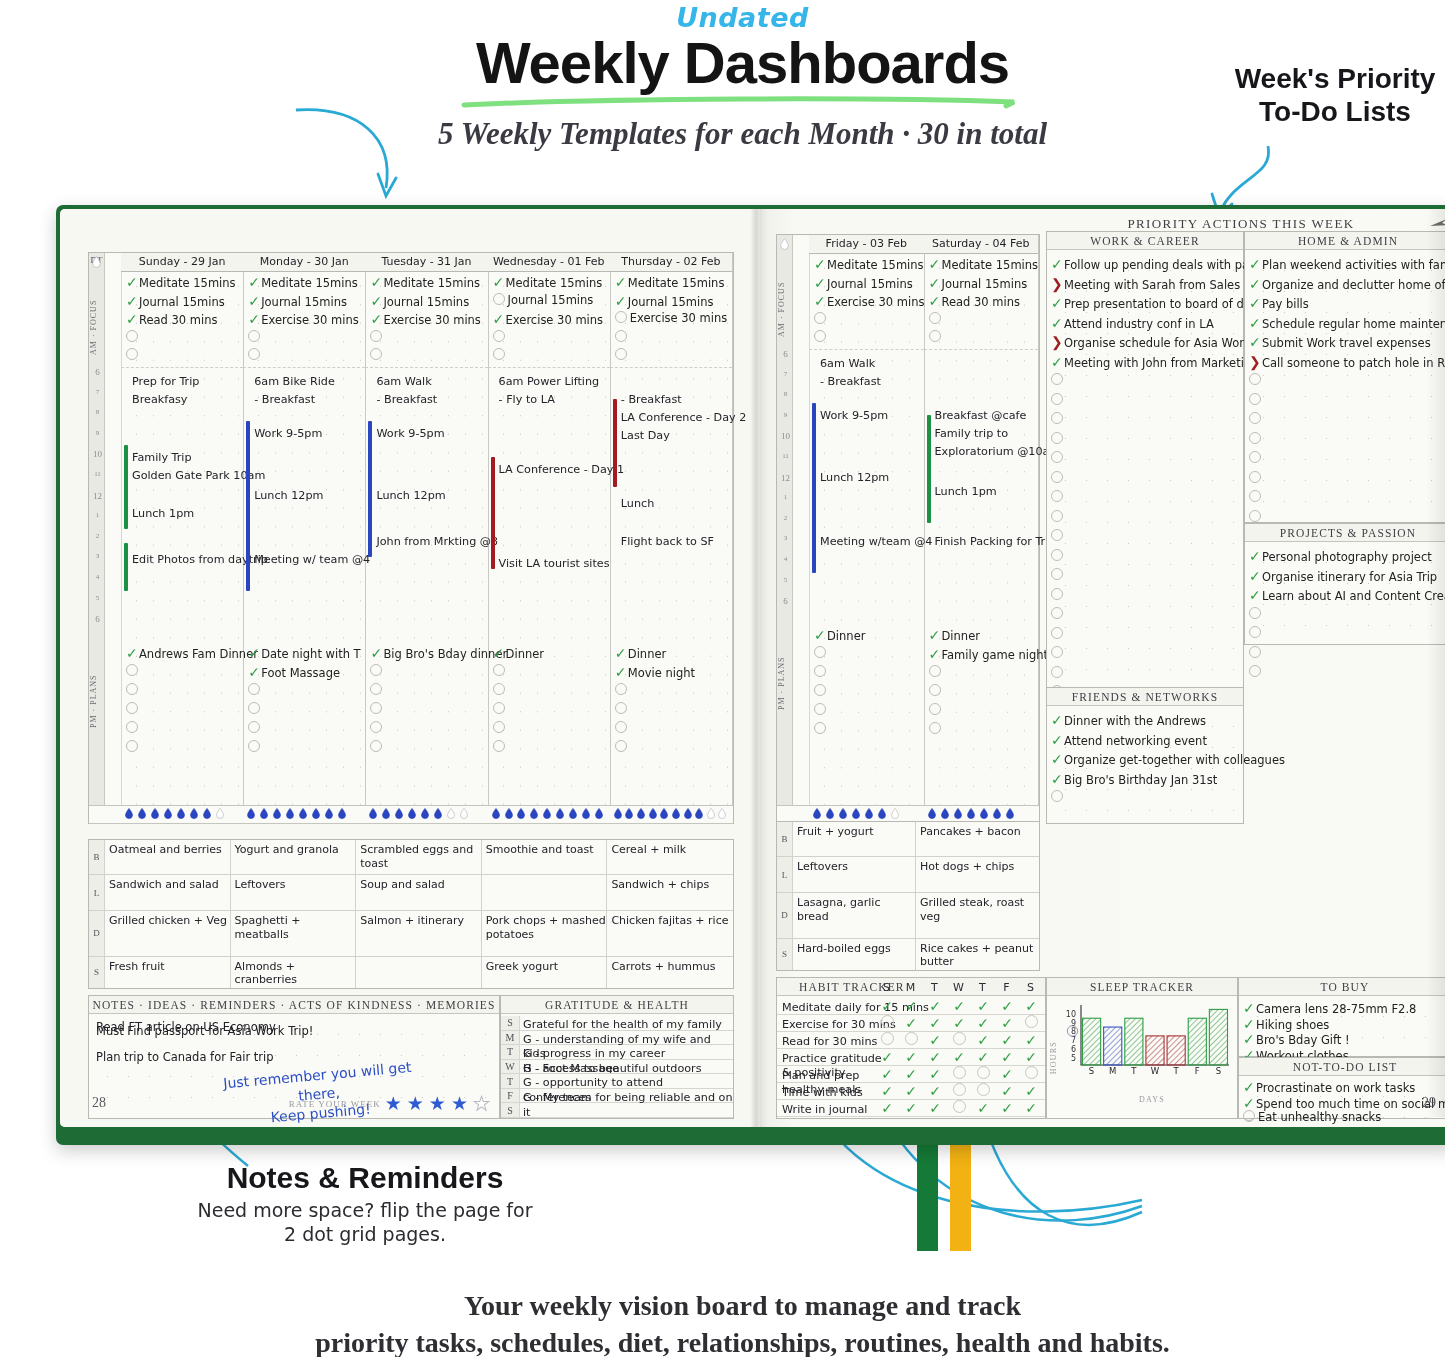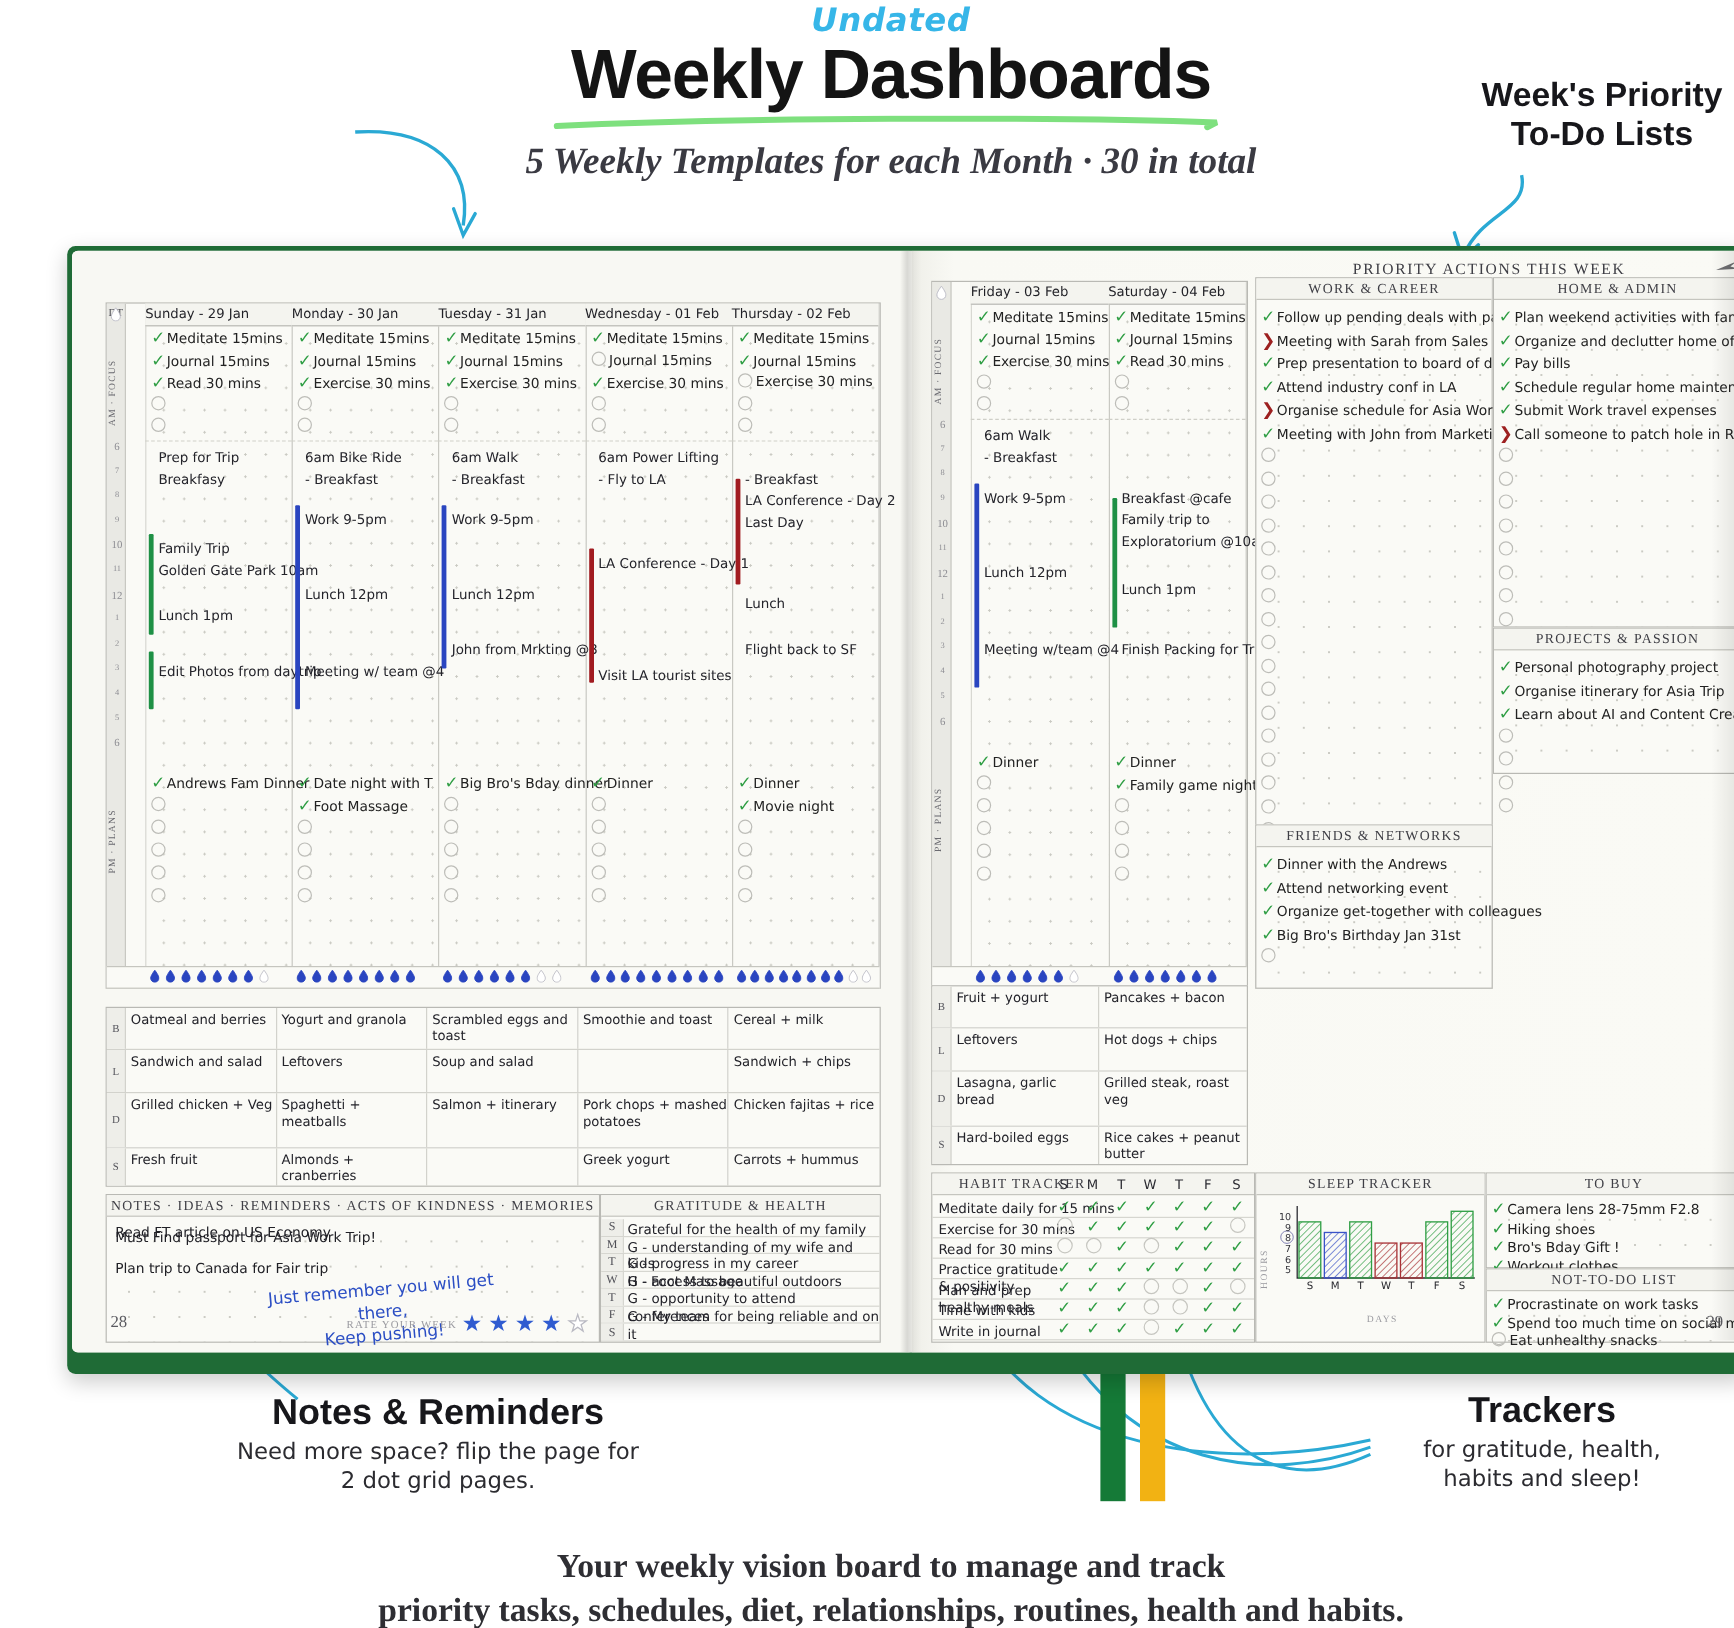--- a/index.html
+++ b/index.html
@@ -111,21 +111,21 @@
     letter-spacing:1px;writing-mode:vertical-rl;transform:rotate(180deg);
   }
   .timecol{
     position:absolute;left:15px;top:0;bottom:0;width:17px;border-right:1px solid #d8d8d2;
   }
   .tmark{position:absolute;left:0;width:17px;text-align:center;
     font-family:"Liberation Serif",serif;color:#8c8c92;}
   .daycol{position:absolute;top:0;bottom:0;border-right:1px solid #c9c9c3;}
   .daycol:last-child{border-right:none;}
   .dayhead{
-    height:18px;line-height:18px;text-align:left;border-bottom:1px solid #b9b9b4;
+    height:18px;line-height:18px;text-align:center;border-bottom:1px solid #b9b9b4;
     font-family:"DejaVu Sans",sans-serif;font-size:11px;color:#1f1f25;background:#f4f4ef;
   }
   .dotbg{
     position:absolute;left:0;right:0;top:18px;bottom:0;
     background-image:radial-gradient(#c9c9c2 .8px,transparent .9px);
     background-size:17px 18.5px;background-position:7px 6px;
   }
   .focus-zone{position:absolute;left:0;right:0;top:18px;height:96px;border-bottom:1px dashed #cfcfc8;}
   .chk{position:absolute;font-family:"DejaVu Sans",sans-serif;font-size:11.5px;color:#222;white-space:nowrap;}
   .chk .bx{display:inline-block;width:13px;color:#2f9e44;font-size:14px;font-weight:700;}
@@ -232,24 +232,20 @@
 
   <div class="callout" id="callout-notes">
     <div class="hd">Notes &amp; Reminders</div>
     <div class="sub">Need more space? flip the page for<br>2 dot grid pages.</div>
   </div>
   <svg class="arrow-svg" style="left:130px;top:1090px;" width="90" height="80" viewBox="0 0 90 80">
     <path d="M22 2 C20 26, 44 48, 78 76" fill="none" stroke="#2aa9d4" stroke-width="2.5"></path>
     <path d="M12 2 L24 0 L26 14" fill="none" stroke="#2aa9d4" stroke-width="2.5" stroke-linecap="round"></path>
   </svg>
 
-  <div class="callout" id="callout-trackers">
-    <div class="hd">Trackers</div>
-    <div class="sub">for gratitude, health,<br>habits and sleep!</div>
-  </div>
   <svg class="arrow-svg" style="left:640px;top:1060px;" width="470" height="170" viewBox="0 0 470 170">
     <path d="M462 140 C340 168, 180 150, 128 32" fill="none" stroke="#2aa9d4" stroke-width="2.5"></path>
     <path d="M118 50 L128 26 L142 46" fill="none" stroke="#2aa9d4" stroke-width="2.5" stroke-linecap="round"></path>
     <path d="M462 146 C380 176, 260 168, 196 42" fill="none" stroke="#2aa9d4" stroke-width="2.5"></path>
     <path d="M186 60 L196 36 L210 56" fill="none" stroke="#2aa9d4" stroke-width="2.5" stroke-linecap="round"></path>
     <path d="M462 152 C400 180, 330 170, 298 40" fill="none" stroke="#2aa9d4" stroke-width="2.5"></path>
     <path d="M288 58 L298 34 L312 54" fill="none" stroke="#2aa9d4" stroke-width="2.5" stroke-linecap="round"></path>
   </svg>
 
   <div class="footer-note">Your weekly vision board to manage and track<br>priority tasks, schedules, diet, relationships, routines, health and habits.</div>

